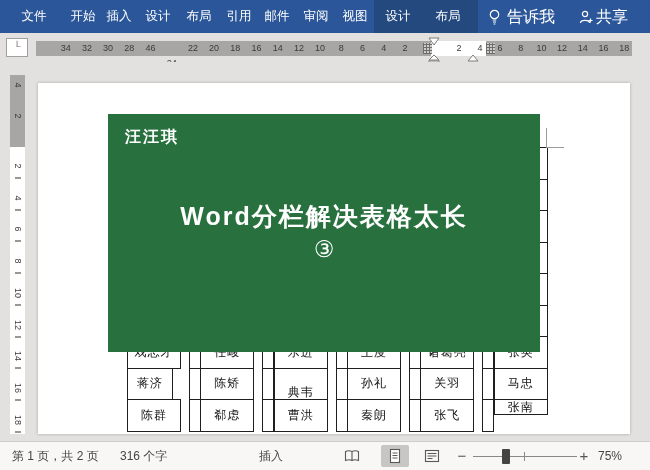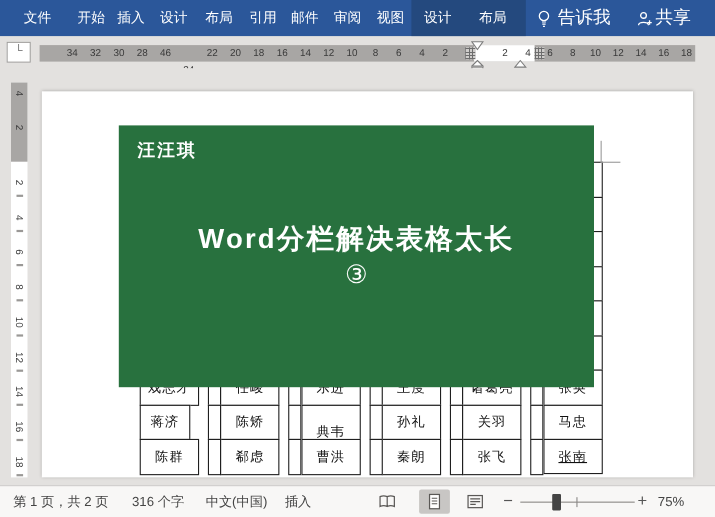--- a/index.html
+++ b/index.html
@@ -223,21 +223,21 @@
           <div class="tcell" style="left: 382.3px; top: 284.5px; width: 54px; height: 32.5px;">关羽</div>
           <div class="tcell" style="left: 382.3px; top: 316px; width: 54px; height: 32.5px;">张飞</div>
           <div class="tcell" style="left: 455.7px; top: 64px; width: 54px; height: 32.5px;"></div>
           <div class="tcell" style="left: 455.7px; top: 95.5px; width: 54px; height: 32.5px;"></div>
           <div class="tcell" style="left: 455.7px; top: 127px; width: 54px; height: 32.5px;"></div>
           <div class="tcell" style="left: 455.7px; top: 158.5px; width: 54px; height: 32.5px;"></div>
           <div class="tcell" style="left: 455.7px; top: 190px; width: 54px; height: 32.5px;"></div>
           <div class="tcell" style="left: 455.7px; top: 221.5px; width: 54px; height: 32.5px;"></div>
           <div class="tcell" style="left: 455.7px; top: 253px; width: 54px; height: 32.5px;">张奂</div>
           <div class="tcell" style="left: 455.7px; top: 284.5px; width: 54px; height: 32.5px;">马忠</div>
-          <div class="tcell" style="left: 455.7px; top: 316px; width: 54px; height: 32px; text-decoration: underline;">张南</div>
+          <div class="tcell" style="left: 455.7px; top: 316px; width: 54px; height: 16px;">张南</div>
           <div class="tcell" style="left: 151px; top: 64px; width: 12px; height: 32.5px;"></div>
           <div class="tcell" style="left: 151px; top: 95.5px; width: 12px; height: 32.5px;"></div>
           <div class="tcell" style="left: 151px; top: 127px; width: 12px; height: 32.5px;"></div>
           <div class="tcell" style="left: 151px; top: 158.5px; width: 12px; height: 32.5px;"></div>
           <div class="tcell" style="left: 151px; top: 190px; width: 12px; height: 32.5px;"></div>
           <div class="tcell" style="left: 151px; top: 221.5px; width: 12px; height: 32.5px;"></div>
           <div class="tcell" style="left: 151px; top: 253px; width: 12px; height: 32.5px;"></div>
           <div class="tcell" style="left: 151px; top: 284.5px; width: 12px; height: 32.5px;"></div>
           <div class="tcell" style="left: 151px; top: 316px; width: 12px; height: 32.5px;"></div>
           <div class="tcell" style="left: 224.3px; top: 64px; width: 12px; height: 32.5px;"></div>
@@ -284,21 +284,20 @@
         <div id="banner-badge">③</div>
       </div>
 
       <div id="corner-mark"></div>
     </div>
   </div>
 
   <div id="statusbar">
     <div class="sitem" style="left:12px">第 1 页，共 2 页</div>
     <div class="sitem" style="left:120px">316 个字</div>
-    <div class="sitem" style="left:187px">中文(中国)</div>
     <div class="sitem" style="left:259px">插入</div>
 
     <div class="vbtn" style="left:338px">
       <svg width="16" height="14" viewBox="0 0 16 14">
         <path d="M1.5 2.5 Q4.8 1 8 2.5 Q11.2 1 14.5 2.5 V11.5 Q11.2 10 8 11.5 Q4.8 10 1.5 11.5 Z M8 2.5 V11.5" fill="none" stroke="#5a5856" stroke-width="1.1"></path>
       </svg>
     </div>
     <div class="vbtn active" style="left:381px">
       <svg width="14" height="16" viewBox="0 0 14 16">
         <rect x="2.5" y="1.5" width="9" height="13" fill="#fff" stroke="#5a5856" stroke-width="1.1"></rect>

